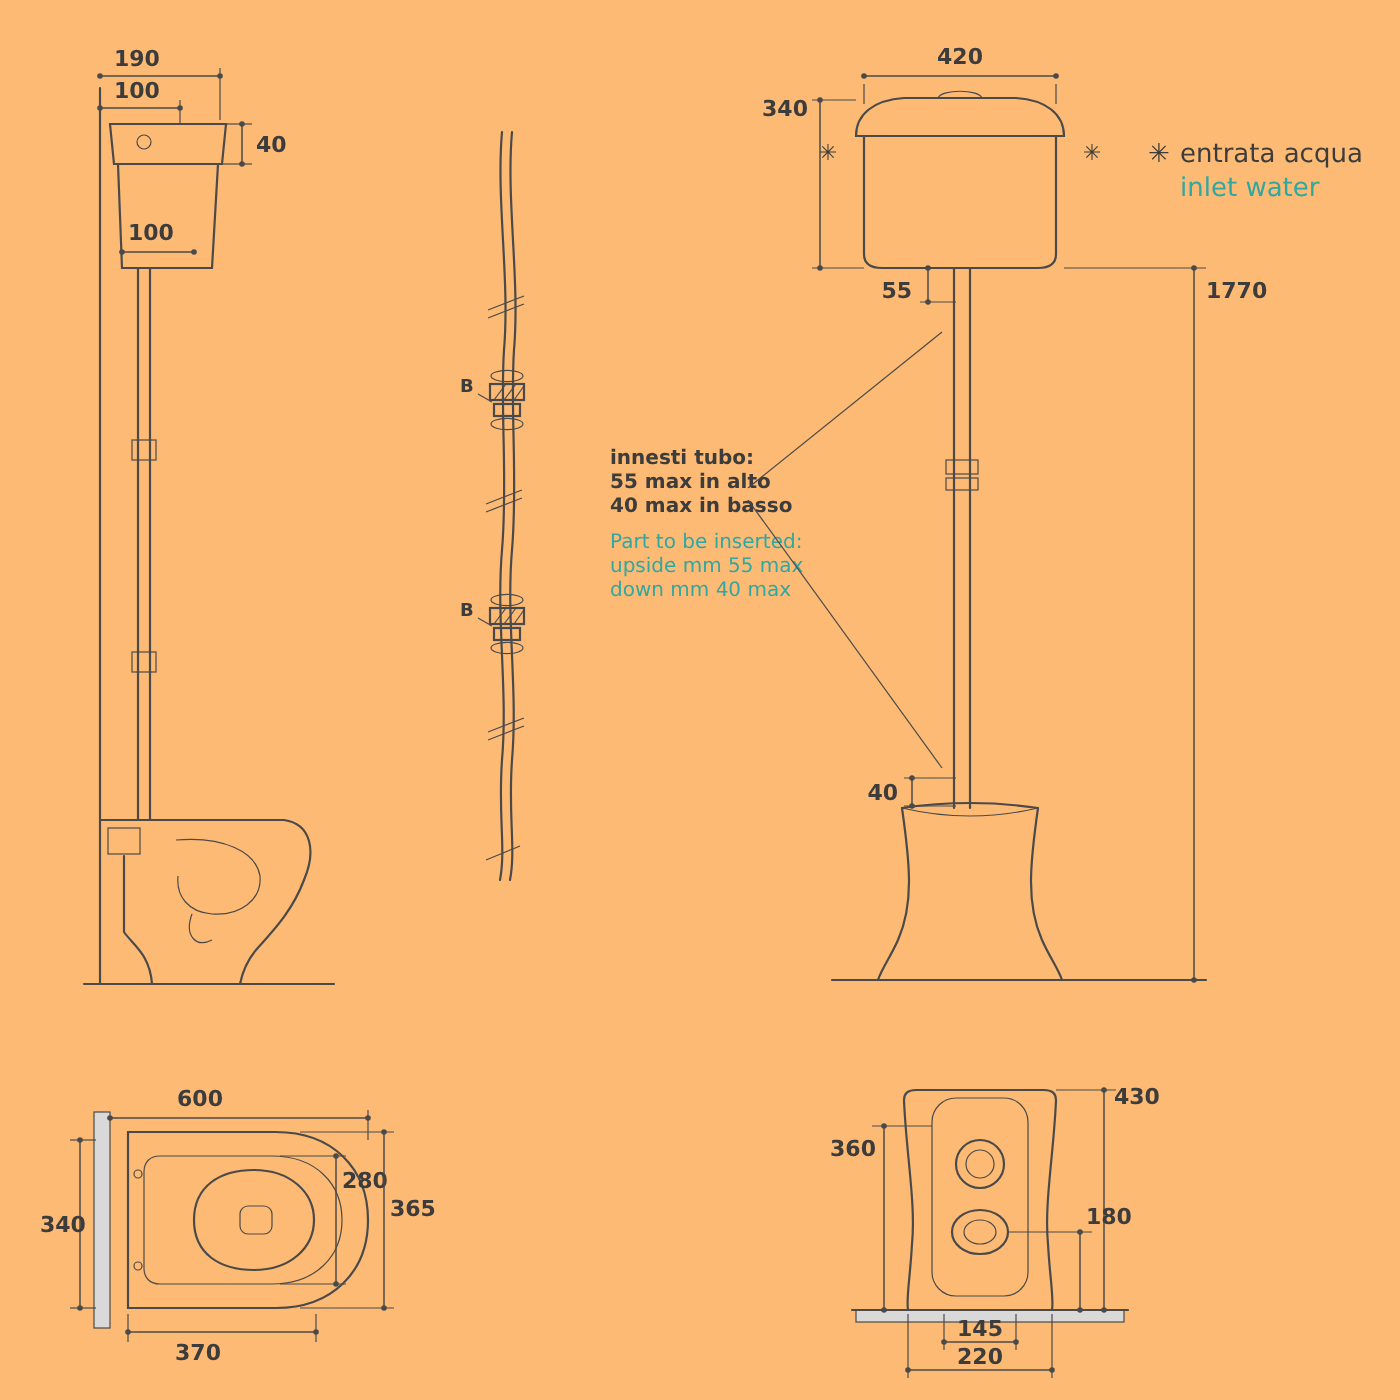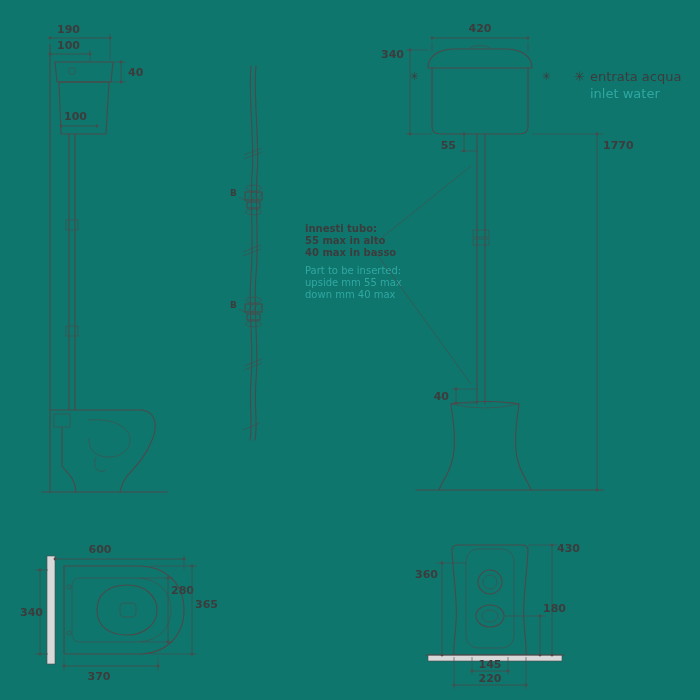--- a/index.html
+++ b/index.html
@@ -1,16 +1,16 @@
 <!DOCTYPE html>
 <html><head>
 <meta charset="utf-8">
 <style>
   html,body { margin:0; padding:0; background:#ffffff; }
-  .canvas { width:700px; height:700px; position:relative; background:#0f766e;text-align:right; }
+  .canvas { width:700px; height:700px; position:relative; background:#fdba74;text-align:right; }
   svg text { font-family:"DejaVu Sans","Liberation Sans",sans-serif; }
   .ln   { fill:none; stroke:#4a4a4a; stroke-width:1.1; stroke-linecap:round; }
   .thin { fill:none; stroke:#4a4a4a; stroke-width:0.6; }
   .dim  { fill:none; stroke:#4a4a4a; stroke-width:0.75; }
   .dot  { fill:#4a4a4a; stroke:none; }
   .wallfill { fill:#d9d9d9; stroke:#4a4a4a; stroke-width:0.6; }
   .dim-label { font-size:11px; font-weight:bold; fill:#3c3c3c; }
   .note-it { font-size:10px; font-weight:bold; fill:#3c3c3c; }
   .note-en { font-size:10px; fill:#2fa8a1; }
   .legend-it { font-size:13px; fill:#3c3c3c; }

